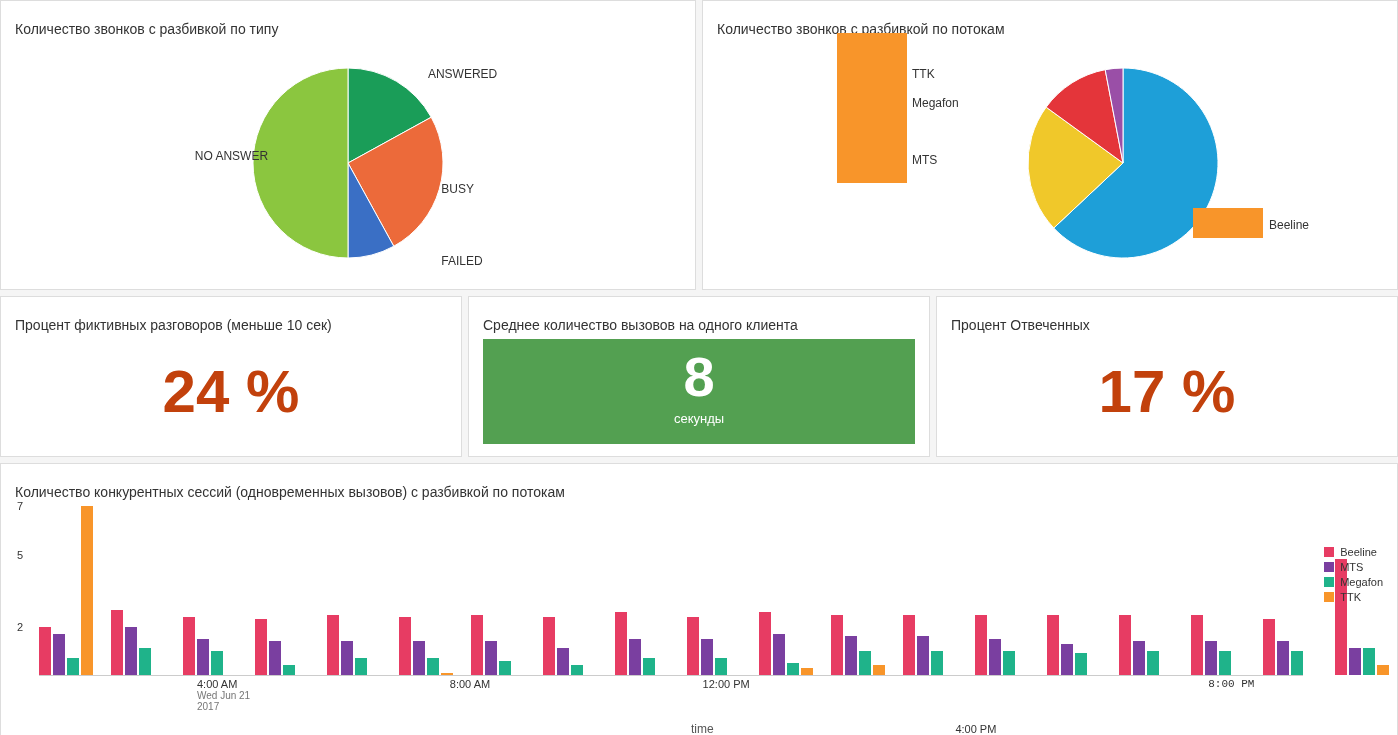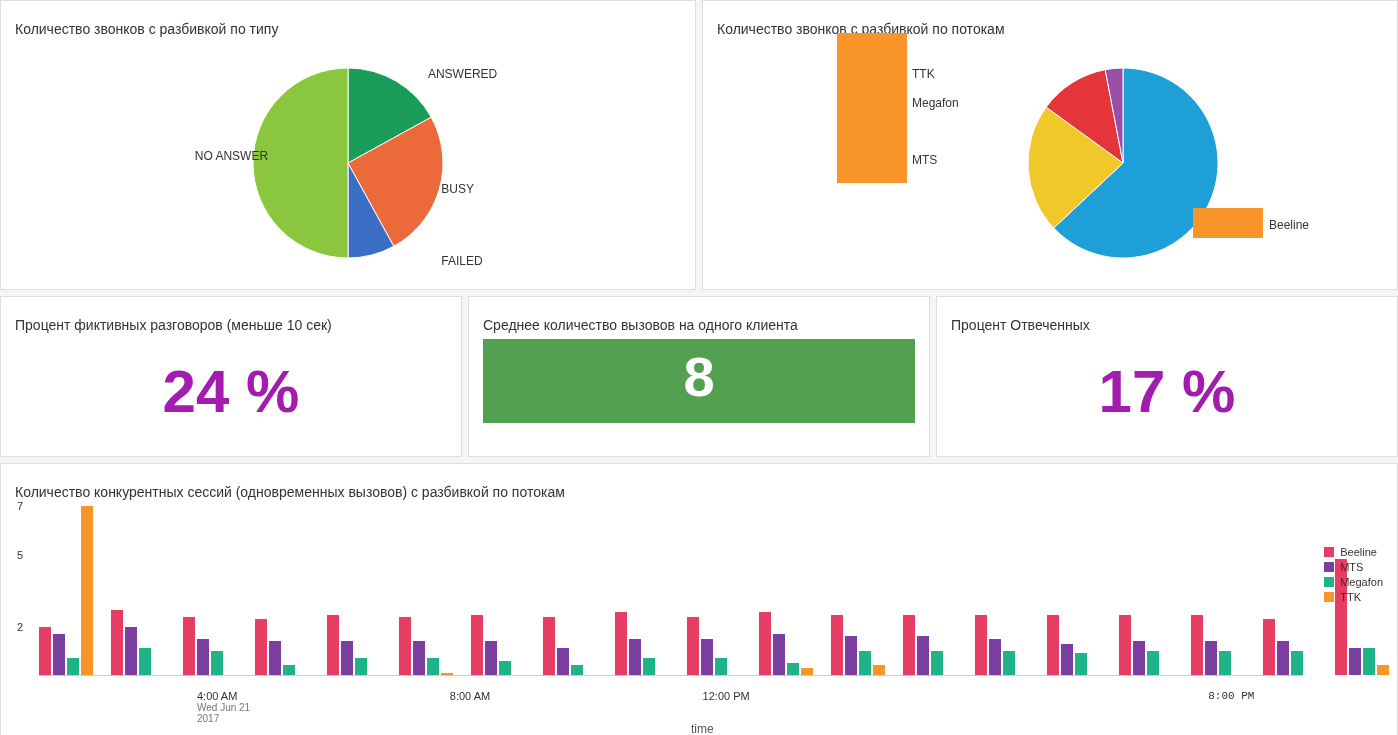--- a/index.html
+++ b/index.html
@@ -3,30 +3,30 @@
 <meta charset="utf-8">
 <style>
   * { box-sizing: border-box; margin: 0; padding: 0; }
   body { font-family: Arial, Helvetica, sans-serif; background: #f5f5f5; color: #333; font-size: 13px; width: 1398px; }
   .row { display: flex; gap: 6px; margin-bottom: 6px; }
   .panel { background: #fff; border: 1px solid #ddd; padding: 20px 14px 6px 14px; }
   .panel-half { flex: 1 1 50%; }
   .panel-third { flex: 1 1 33.3%; }
   .panel-full { flex: 1 1 100%; }
   .panel-title { font-size: 14px; color: #333; font-weight: 400; margin-bottom: 6px; }
-  .big-stat { font-size: 60px; font-weight: 700; color: #a21caf; text-align: center; padding: 18px 0 24px 0; }
+  .big-stat { font-size: 60px; font-weight: 700; color: #c2410c; text-align: center; padding: 18px 0 24px 0; }
   .kpi-box { background: #53a051; color: #fff; margin: 0 0 4px 0; padding: 10px 0 18px 0; text-align: center; }
   .kpi-number { font-size: 56px; font-weight: 700; line-height: 1; }
   .kpi-sub { font-size: 13px; margin-top: 6px; }
   .pie-wrap { display: flex; justify-content: center; align-items: center; height: 240px; position: relative; }
   .bar-area { position: relative; height: 220px; padding-left: 18px; }
   .bars-region { position: absolute; left: 24px; right: 80px; top: 0; bottom: 50px; display: flex; align-items: flex-end; gap: 18px; border-bottom: 1px solid #ccc; }
   .tick { position: absolute; left: 2px; font-size: 11px; color: #333; transform: translateY(-50%); }
   .xlabels { position: absolute; left: 24px; right: 80px; bottom: 0; height: 50px; }
-  .xlabel { position: absolute; font-size: 11px; color: #333; white-space: nowrap; top: 14px; }
+  .xlabel { position: absolute; font-size: 11px; color: #333; white-space: nowrap; top: 2px; }
   .xlabel .sub { color: #777; font-size: 10px; }
   .bar-group { display: flex; align-items: flex-end; gap: 2px; flex: 1 1 0; height: 100%; }
   .bar { width: 12px; }
   .legend-bars { position: absolute; right: 0; top: 40px; display: flex; flex-direction: column; gap: 3px; font-size: 11px; }
   .legend-item { display: flex; align-items: center; gap: 6px; }
   .swatch { width: 10px; height: 10px; display: inline-block; }
   .axis-title { text-align: center; font-size: 12px; color: #555; margin-top: -4px; padding-bottom: 4px; }
   .pie-label { position: absolute; font-size: 12px; color: #333; white-space: nowrap; }
   .orange-box { position: absolute; background: #f8952a; }
 </style>
@@ -72,20 +72,21 @@
 
 <div class="row">
   <div class="panel panel-third">
     <div class="panel-title">Процент фиктивных разговоров (меньше 10 сек)</div>
     <div class="big-stat">24 %</div>
   </div>
   <div class="panel panel-third">
     <div class="panel-title">Среднее количество вызовов на одного клиента</div>
     <div class="kpi-box">
       <div class="kpi-number">8</div>
+      <div class="kpi-sub">секунды</div>
     </div>
   </div>
   <div class="panel panel-third">
     <div class="panel-title">Процент Отвеченных</div>
     <div class="big-stat">17 %</div>
   </div>
 </div>
 
 <div class="row">
   <div class="panel panel-full">

